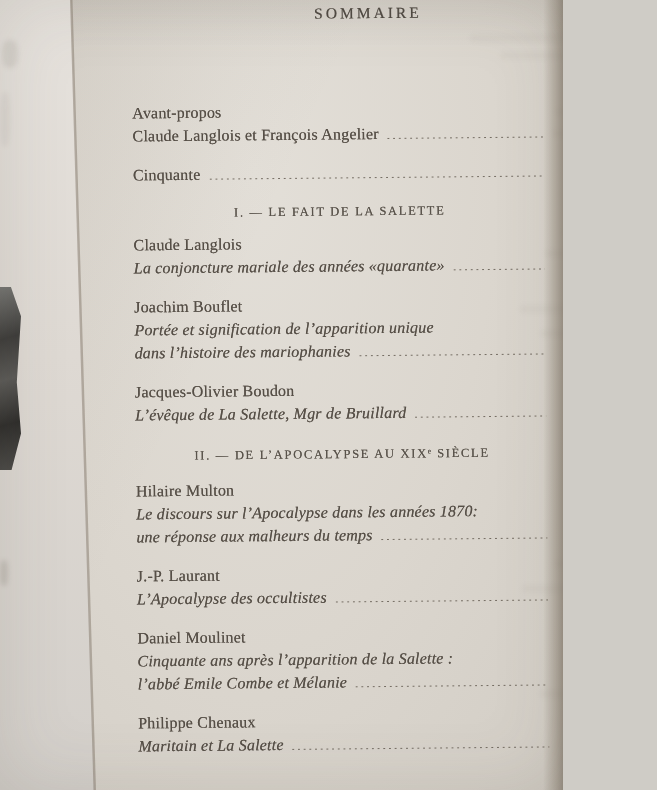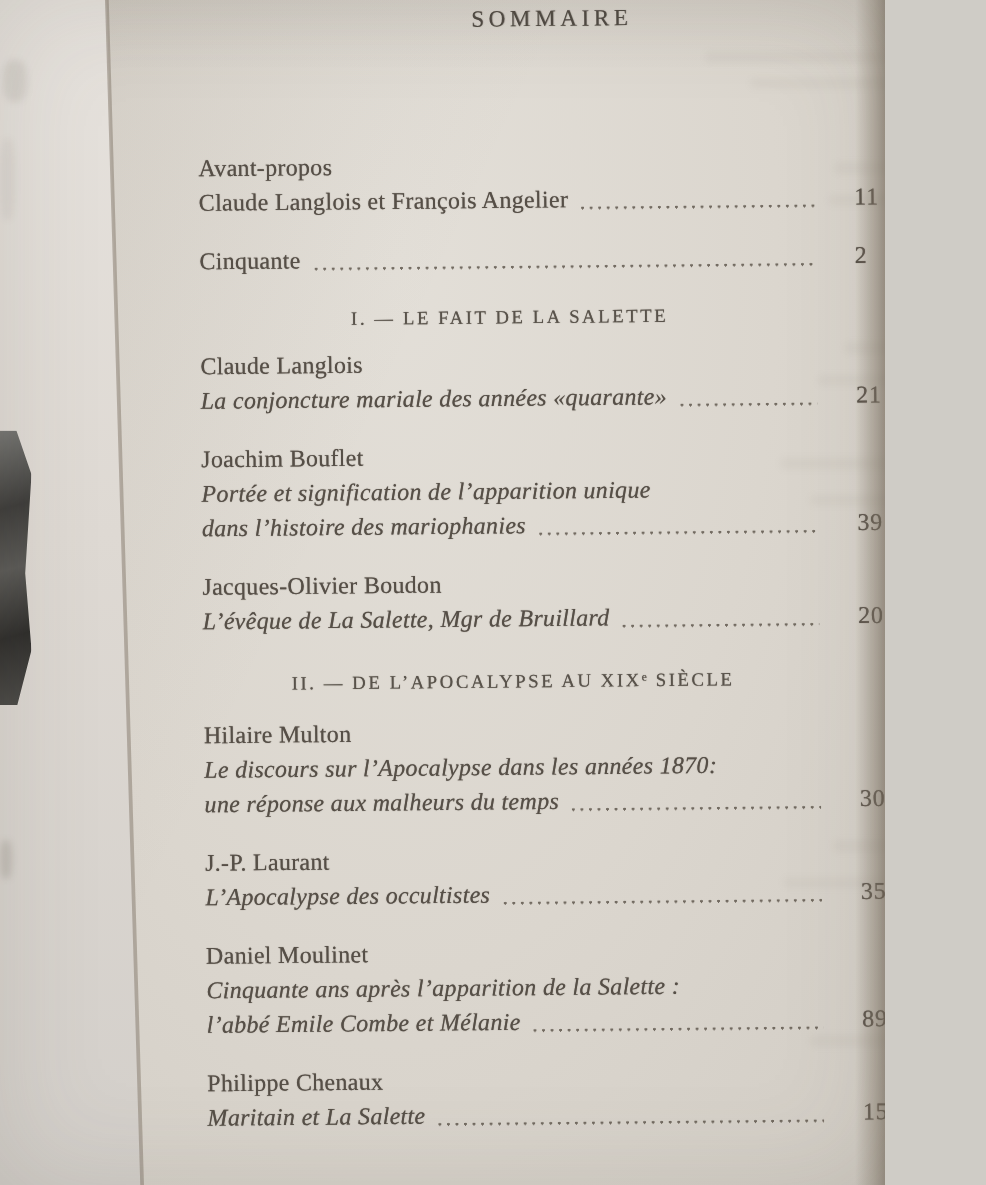--- a/index.html
+++ b/index.html
@@ -2,25 +2,26 @@
 <html><head>
 <meta charset="utf-8">
 <style>
   html,body{margin:0;padding:0;}
   body{
     width:657px;height:790px;overflow:hidden;
     background:#cfccc6;
     font-family:"Liberation Serif", serif;
   }
   .photo{
-    position:relative;width:590px;height:790px;overflow:hidden;
+    position:relative;width:537px;height:790px;overflow:hidden;
     background:
       linear-gradient(115deg, rgba(120,110,98,0.10), rgba(120,110,98,0) 40%),
       linear-gradient(to bottom, rgba(60,50,40,0.05), rgba(60,50,40,0) 6%),
       radial-gradient(ellipse at 45% 22%, #e3dfd8 0%, #dbd6ce 55%, #d2cdc5 100%);
+    padding-left: 26px;
   }
   
   .left-strip{
     position:absolute;left:0;top:0;bottom:0;width:100px;
     background:linear-gradient(to bottom,#e6e2dd 0%, #ded9d3 45%, #d3cfca 100%);
     clip-path:polygon(0 0, 71px 0, 95px 100%, 0 100%);
   }
   .crease{
     position:absolute;left:0;top:0;bottom:0;width:100px;
     background:rgba(138,128,115,0.55);

